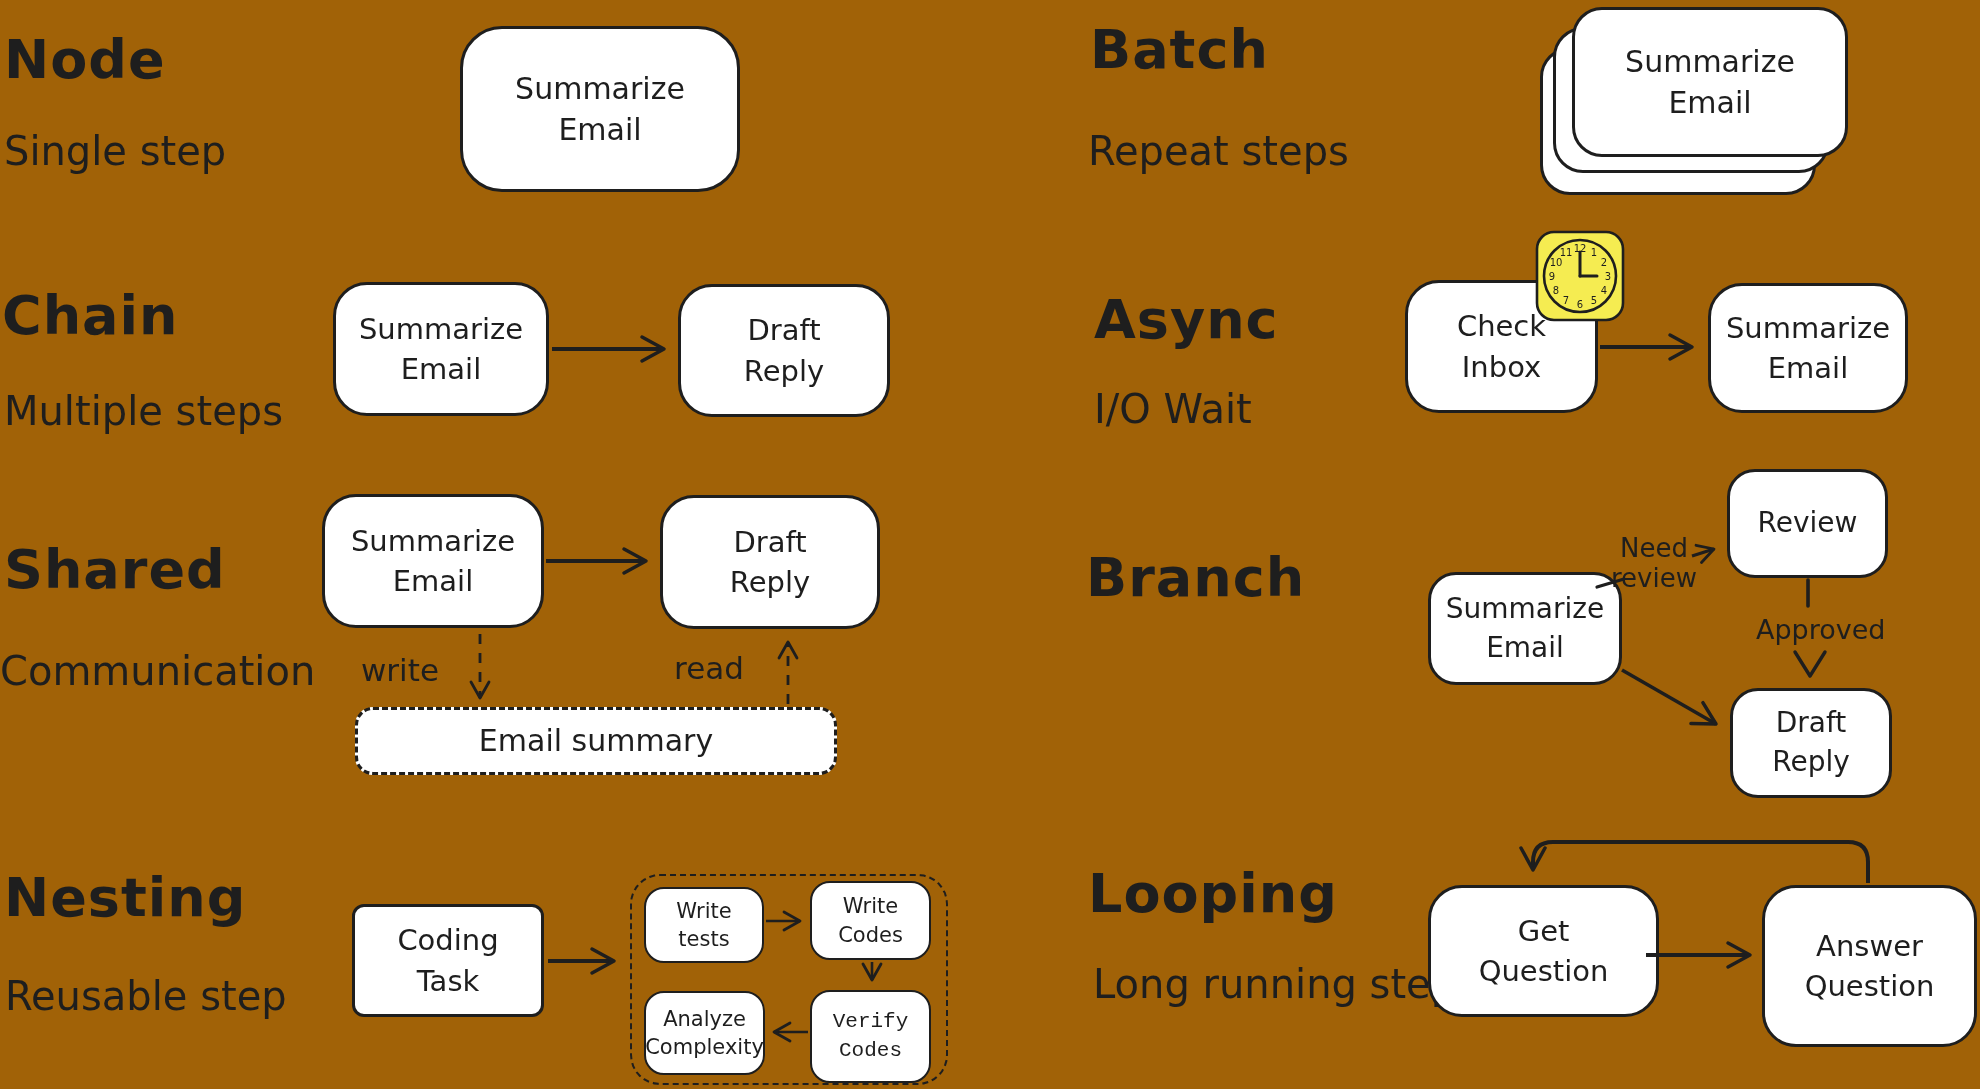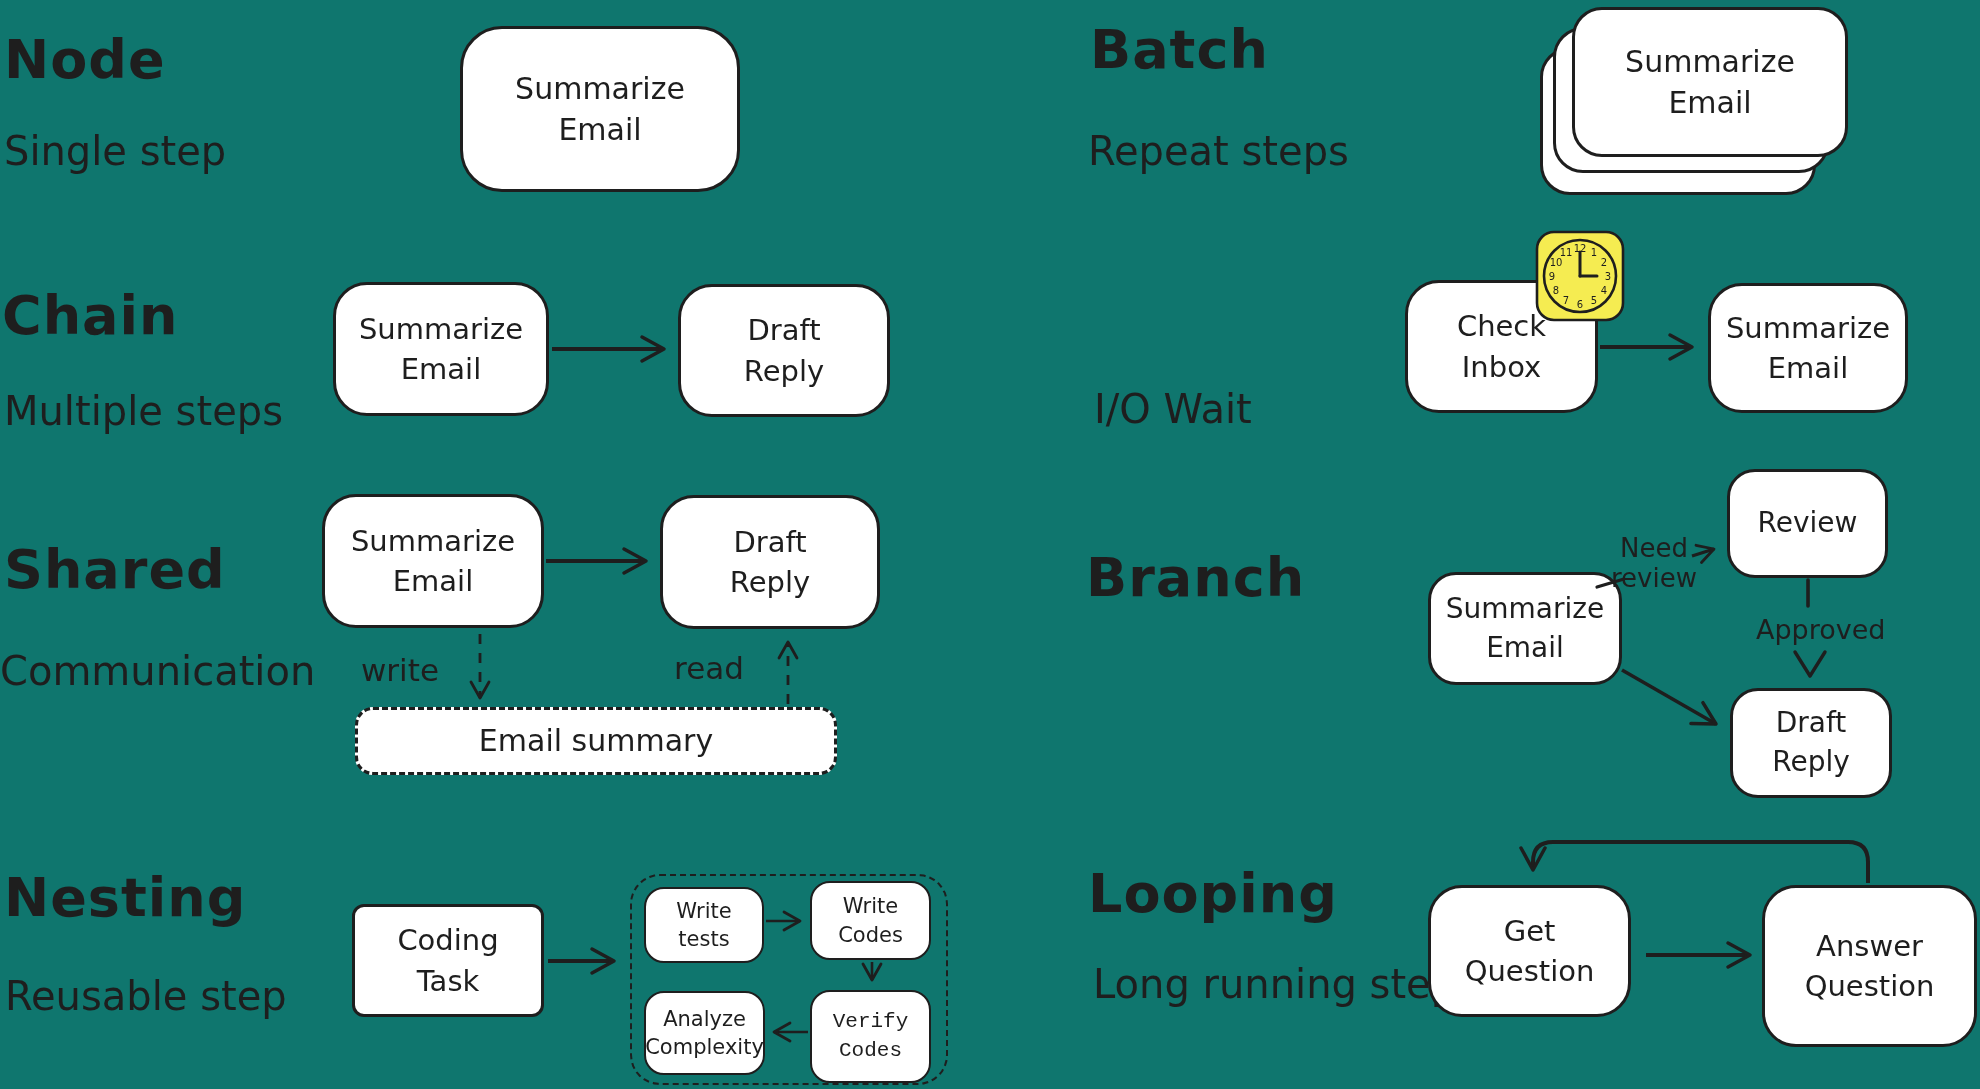--- a/index.html
+++ b/index.html
@@ -1,17 +1,17 @@
 <!DOCTYPE html>
 <html><head>
 <meta charset="utf-8">
 <style>
   html,body{margin:0;padding:0;background:#ffffff;}
   #canvas{
-    position:relative;width:1980px;height:1089px;background:#0f766e;overflow:hidden;
+    position:relative;width:1980px;height:1089px;background:#a16207;overflow:hidden;
     font-family:"DejaVu Sans",sans-serif;color:#1e1e1e;
   }
   .title{
     position:absolute;font-size:54px;font-weight:600;letter-spacing:1px;color:#1e1e1e;white-space:nowrap;
   }
   .subtitle{
     position:absolute;font-size:40px;font-weight:400;color:#1e1e1e;white-space:nowrap;
   }
   .box{
     position:absolute;background:#ffffff;border:3px solid #1e1e1e;border-radius:34px;
@@ -59,20 +59,21 @@
   <div class="subtitle" style="left:4px;top:388px;">Multiple steps</div>
   <div class="box" style="left:333px;top:282px;width:216px;height:134px;">
     <span>Summarize</span>
     <span>Email</span>
   </div>
   <div class="box" style="left:678px;top:284px;width:212px;height:133px;">
     <span>Draft</span>
     <span>Reply</span>
   </div>
 
+  <div class="title" style="left:1094px;top:288px;">Async</div>
   <div class="subtitle" style="left:1094px;top:386px;">I/O Wait</div>
   <div class="box" style="left:1405px;top:280px;width:193px;height:133px;">
     <span>Check</span>
     <span>Inbox</span>
   </div>
   <div class="box" style="left:1708px;top:283px;width:200px;height:130px;">
     <span>Summarize</span>
     <span>Email</span>
   </div>
 
@@ -129,21 +130,21 @@
     <span>Analyze</span>
     <span>Complexity</span>
   </div>
   <div class="box small" style="left:810px;top:990px;width:121px;height:93px;font-family:Liberation Mono, monospace;">
     <span>Verify</span>
     <span>Codes</span>
   </div>
 
   <div class="title" style="left:1088px;top:862px;">Looping</div>
   <div class="subtitle" style="left:1093px;top:961px;">Long running step</div>
-  <div class="box" style="left:1428px;top:885px;width:203px;height:132px;">
+  <div class="box" style="left:1428px;top:885px;width:231px;height:132px;">
     <span>Get</span>
     <span>Question</span>
   </div>
   <div class="box" style="left:1762px;top:885px;width:215px;height:162px;">
     <span>Answer</span>
     <span>Question</span>
   </div>
 
   <svg id="overlay" width="1980" height="1089" viewBox="0 0 1980 1089">
     <defs>

